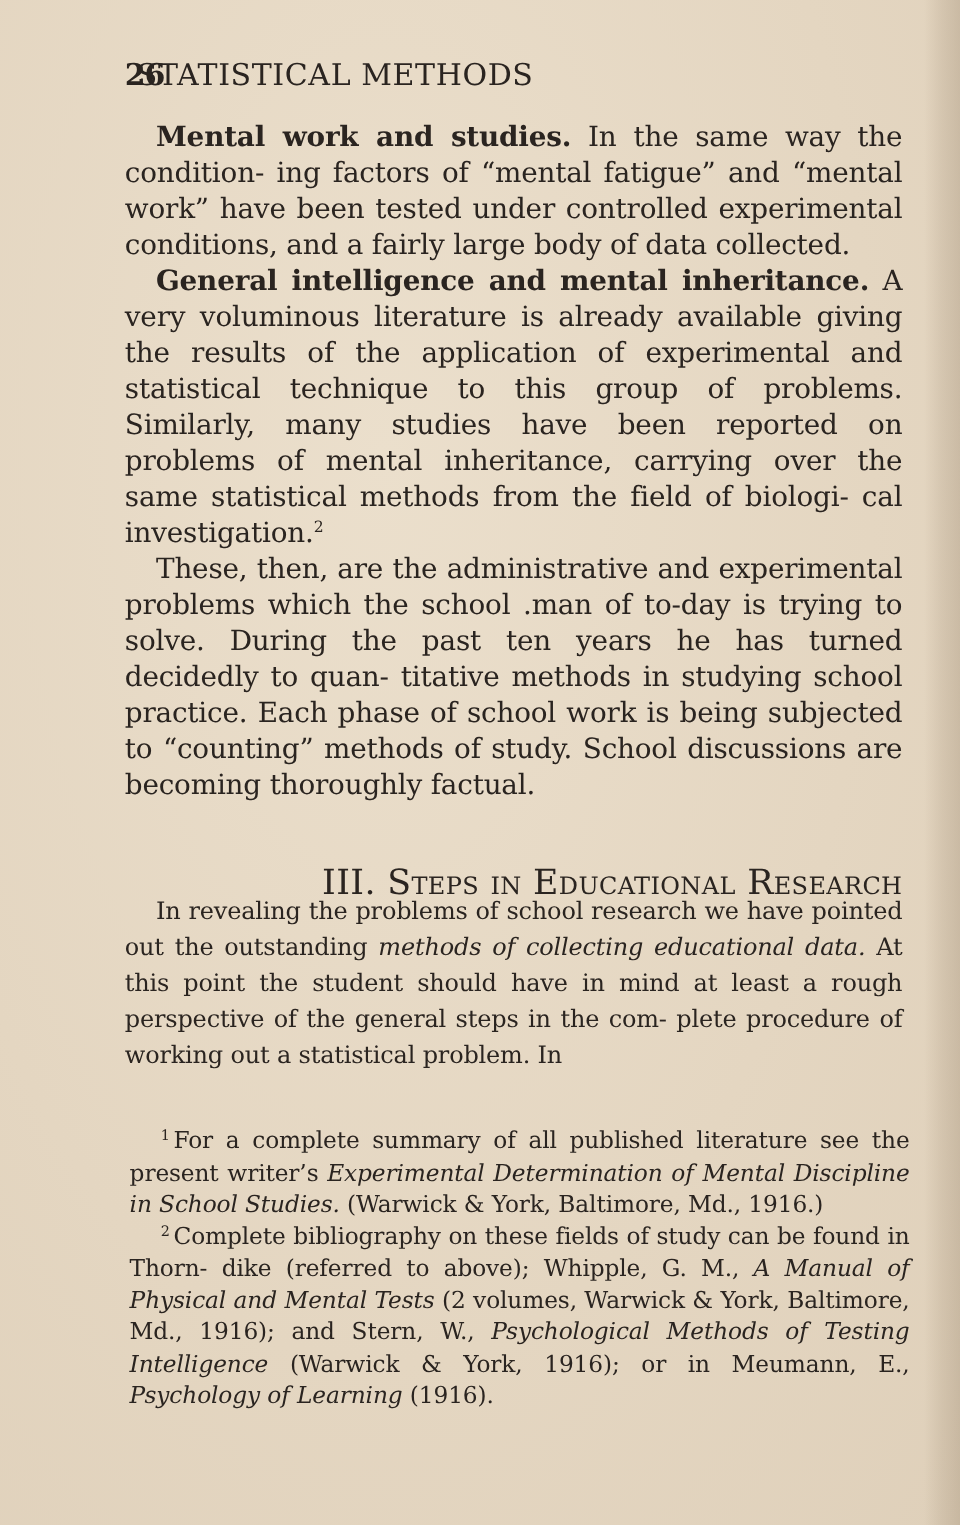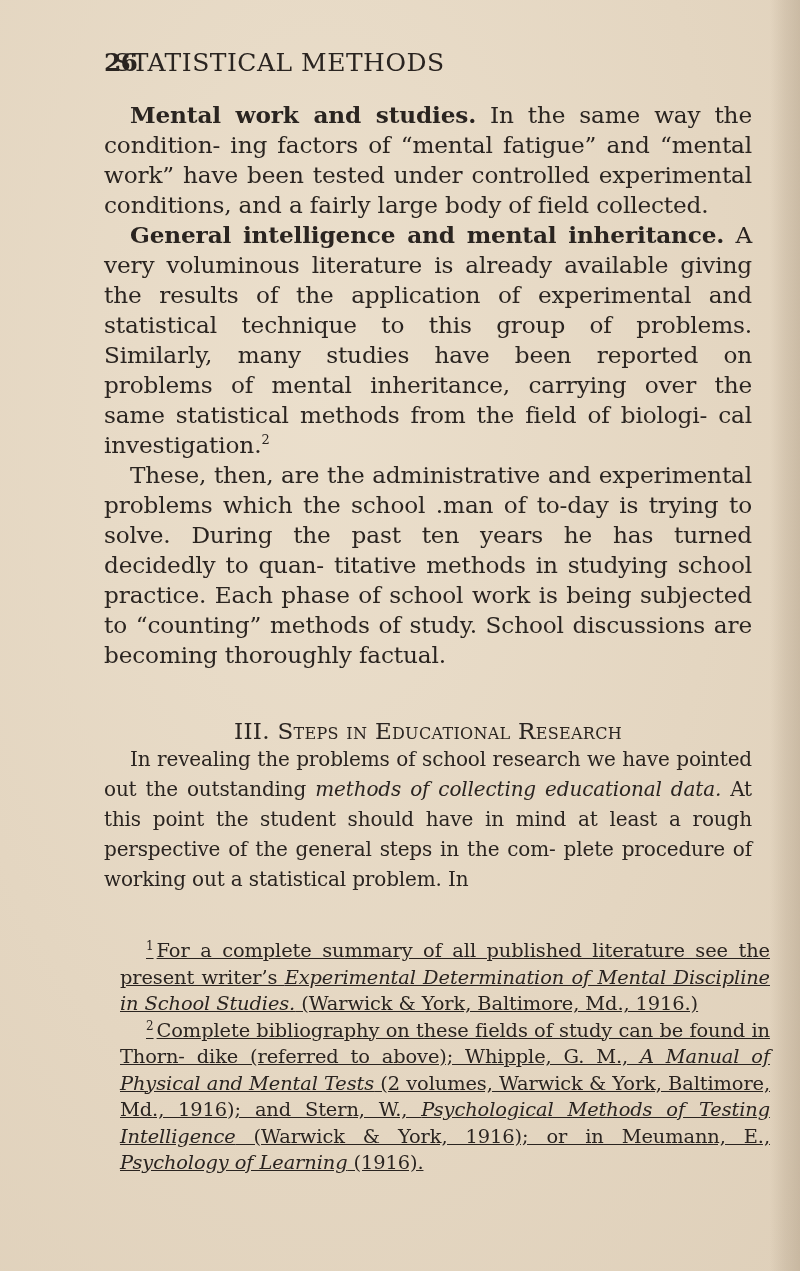--- a/index.html
+++ b/index.html
@@ -71,22 +71,22 @@
     .sup {
       font-size: 13px;
       vertical-align: 9px;
       line-height: 0;
     }
     .section-heading {
       position: absolute;
       top: 718px;
       left: 0;
       width: 648px;
-      text-align: center;
-      font-size: 23px;
+      text-align: right;
+      font-size: 29px;
       letter-spacing: 0.3px;
     }
     .sc {
       font-variant: small-caps;
     }
     .section-body {
       position: absolute;
       top: 744px;
       left: 0;
       width: 648px;
@@ -98,27 +98,26 @@
     .section-body p {
       margin: 0;
       text-indent: 26px;
     }
     em {
       font-style: italic;
     }
     .footnotes {
       position: absolute;
       top: 938px;
-      left: 16px;
+      left: 4px;
       width: 650px;
       font-size: 19.4px;
       line-height: 26.5px;
       text-align: justify;
       letter-spacing: -0.1px;
-      text-decoration: underline;
     }
     .footnotes p {
       margin: 0;
       text-indent: 26px;
     }
     .fn-mark {
       font-size: 12px;
       vertical-align: 7px;
       line-height: 0;
       margin-right: 3px;
@@ -128,21 +127,21 @@
 <body>
 
 <div class="page">
 
   <div class="running-head">
     <span class="page-number">26</span>
     <span class="running-title">STATISTICAL METHODS</span>
   </div>
 
   <div class="body-text">
-    <p><span class="run-in">Mental work and studies.</span><span> In the same way the condition- ing factors of “mental fatigue” and “mental work” have been tested under controlled experimental conditions, and a fairly large body of field collected.</span></p>
+    <p><span class="run-in">Mental work and studies.</span><span> In the same way the condition- ing factors of “mental fatigue” and “mental work” have been tested under controlled experimental conditions, and a fairly large body of data collected.</span></p>
     <p><span class="run-in">General intelligence and mental inheritance.</span><span> A very voluminous literature is already available giving the results of the application of experimental and statistical technique to this group of problems. Similarly, many studies have been reported on problems of mental inheritance, carrying over the same statistical methods from the field of biologi- cal investigation.</span><span class="sup">2</span></p>
     <p><span>These, then, are the administrative and experimental problems which the school .man of to-day is trying to solve. During the past ten years he has turned decidedly to quan- titative methods in studying school practice. Each phase of school work is being subjected to “counting” methods of study. School discussions are becoming thoroughly factual.</span></p>
   </div>
 
   <div class="section-heading">
     <span>III.</span>
     <span class="sc">Steps in Educational Research</span>
   </div>
 
   <div class="section-body">

